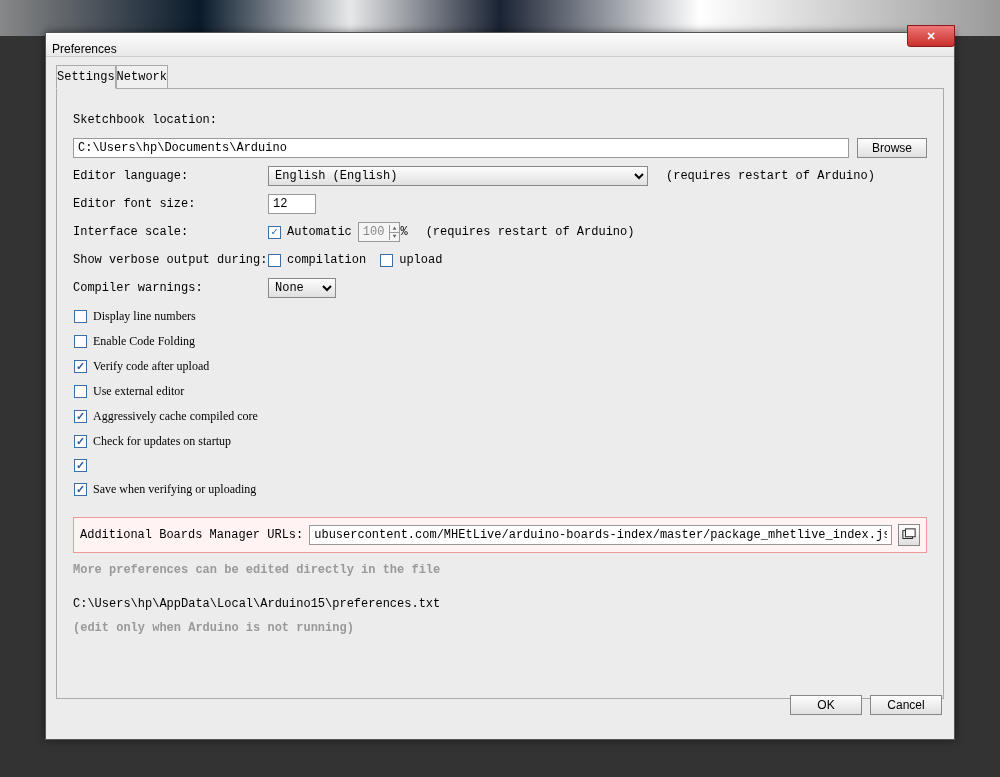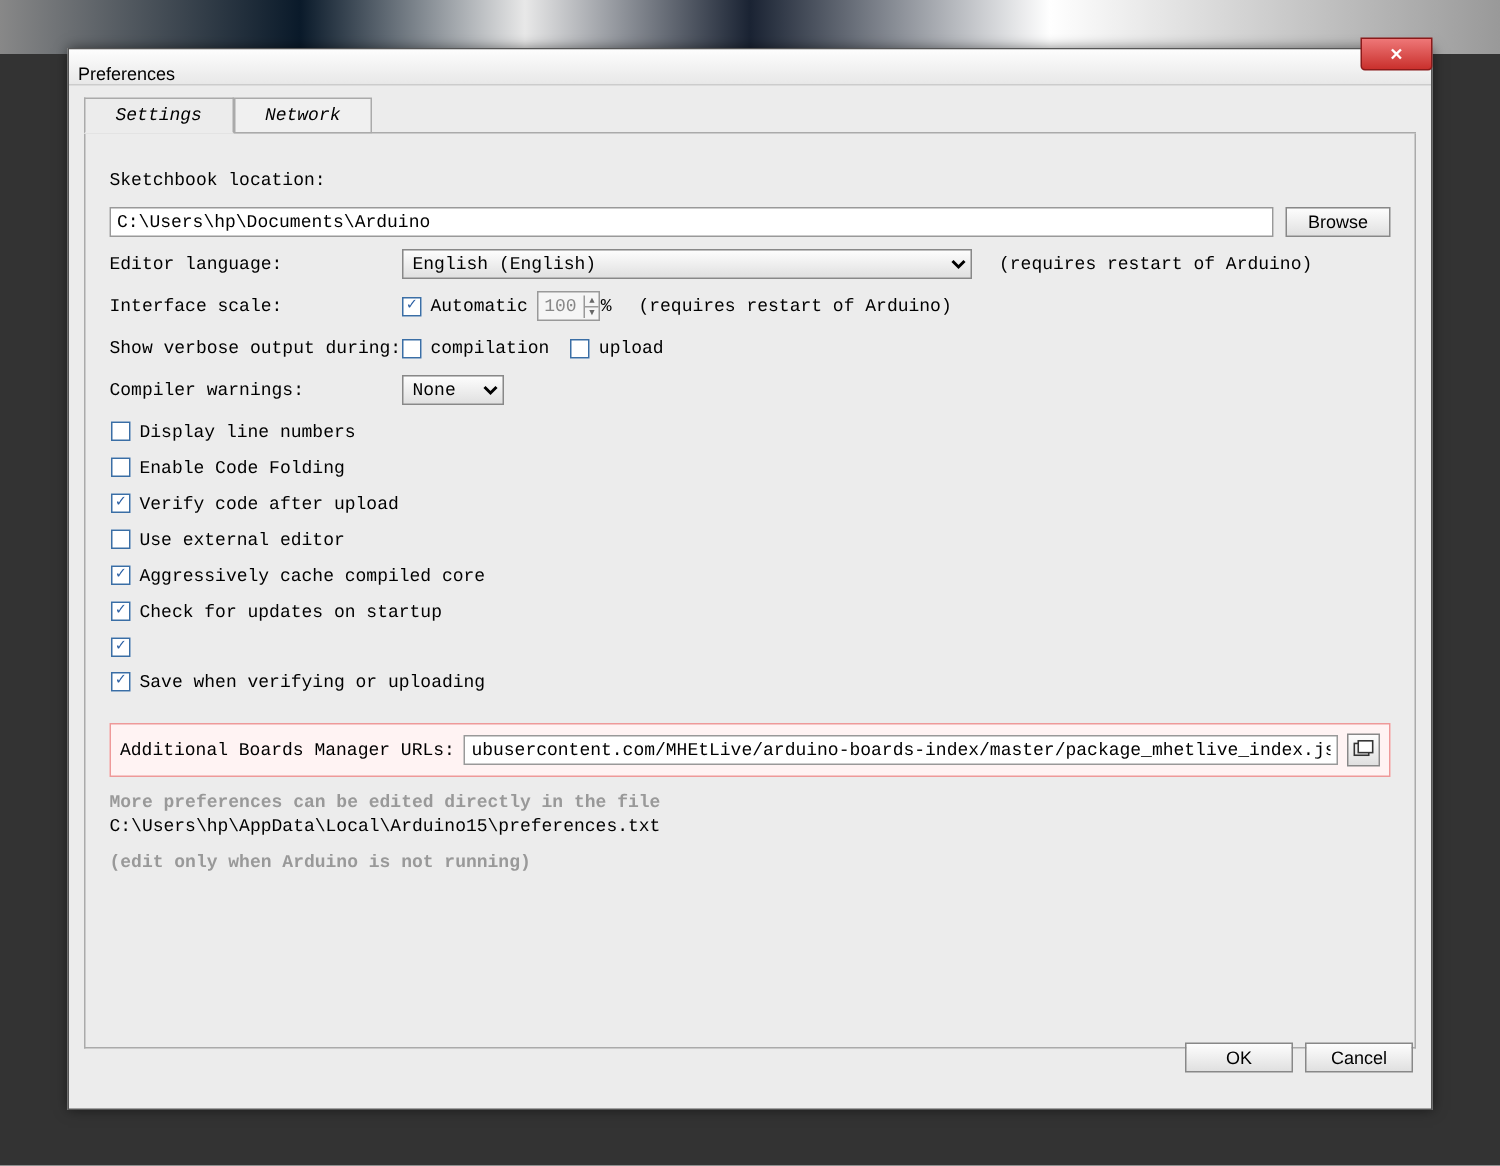--- a/index.html
+++ b/index.html
@@ -61,28 +61,27 @@
     padding: 8px 10px;
     position: relative;
     height: calc(100% - 24px);
   }
   .tabs {
     display: flex;
     border-bottom: 1px solid #aaa;
     margin-bottom: 0;
   }
   .tab {
-    padding: 4px 20px;
+    padding: 4px 0;
     border: 1px solid #aaa;
     background: #f0f0f0;
     margin-right: 0;
     margin-bottom: -1px;
     cursor: pointer;
     font-family: "Courier New", monospace;
-    font-style: italic;
   }
   .tab.active {
     background: #ECECEC;
     border-bottom: 1px solid #ECECEC;
   }
   .tab-panel {
     border: 1px solid #aaa;
     border-top: none;
     padding: 14px 16px;
     height: 610px;
@@ -156,23 +155,24 @@
     border-left: 1px solid #999;
   }
   .spin-btns span {
     font-size: 6px; line-height: 7px; padding: 0 3px; cursor: pointer;
     border-bottom: 1px solid #999; color: #666;
   }
   .spin-btns span:last-child { border-bottom: none; }
   .warn-select { width: 68px; }
   .cb-row {
     display: flex;
-    align-items: flex-start;
+    align-items: center;
     margin: 10px 0;
     margin-left: 1px;
+    font-family: Liberation Serif, serif;
   }
   .url-row {
     border: 1px solid #e99;
     background: #fff3f3;
     padding: 6px 6px;
     display: flex;
     align-items: center;
     margin-top: 20px;
   }
   .url-lbl { margin-right: 6px; white-space: nowrap; }
@@ -181,21 +181,21 @@
     width: 22px; height: 22px;
     border: 1px solid #888;
     background: linear-gradient(#fdfdfd,#e0e0e0);
     display: inline-flex;
     align-items: center;
     justify-content: center;
     cursor: pointer;
   }
   .icon-btn svg { width: 14px; height: 14px; }
   .gray-text { color: #999; margin-top: 10px; font-weight: bold; }
-  .path-text { margin-top: 2px; }
+  .path-text { margin-top: 20px; }
   .footer {
     position: absolute;
     right: 12px;
     bottom: 24px;
     display: flex;
     gap: 8px;
   }
   .footer .btn { width: 72px; }
 </style>
 </head>
@@ -228,20 +228,24 @@
       </div>
 
       <div class="row">
         <span class="lbl">Editor language:</span>
         <select class="lang-select">
           <option>English (English)</option>
         </select>
         <span class="hint">(requires restart of Arduino)</span>
       </div>
 
+      <div class="row">
+        <span class="lbl">Editor font size:</span>
+        <input type="text" class="font-input" value="12" style="">
+      </div>
 
       <div class="row">
         <span class="lbl">Interface scale:</span>
         <span class="cb checked"></span>
         <span>Automatic</span>
         <span style="width:6px"></span>
         <span class="spinner">
           <input type="text" disabled="" value="100" style="">
           <span class="spin-btns">
             <span>▲</span>

